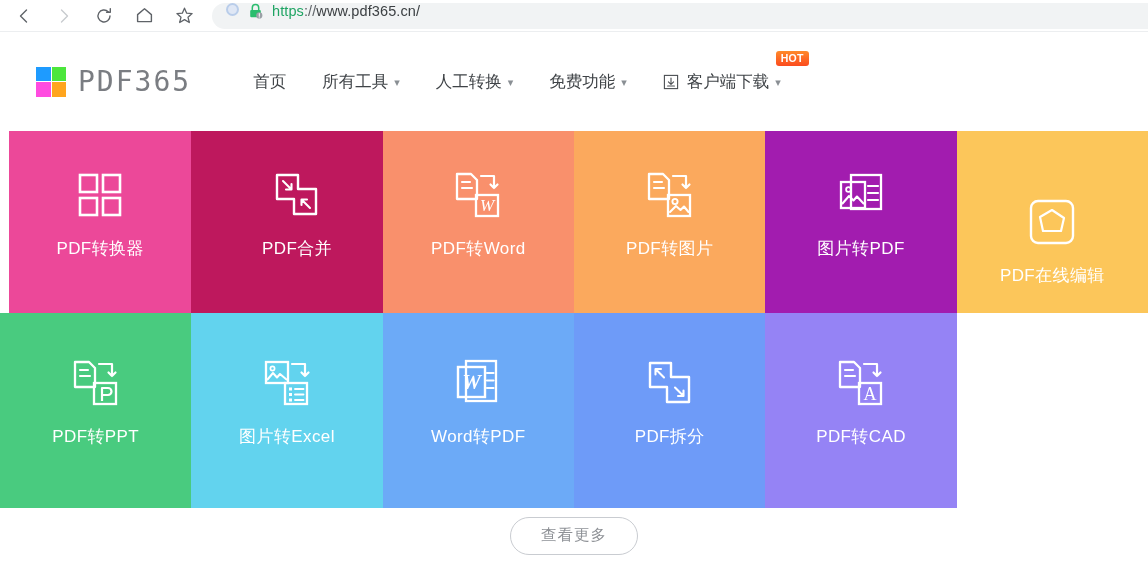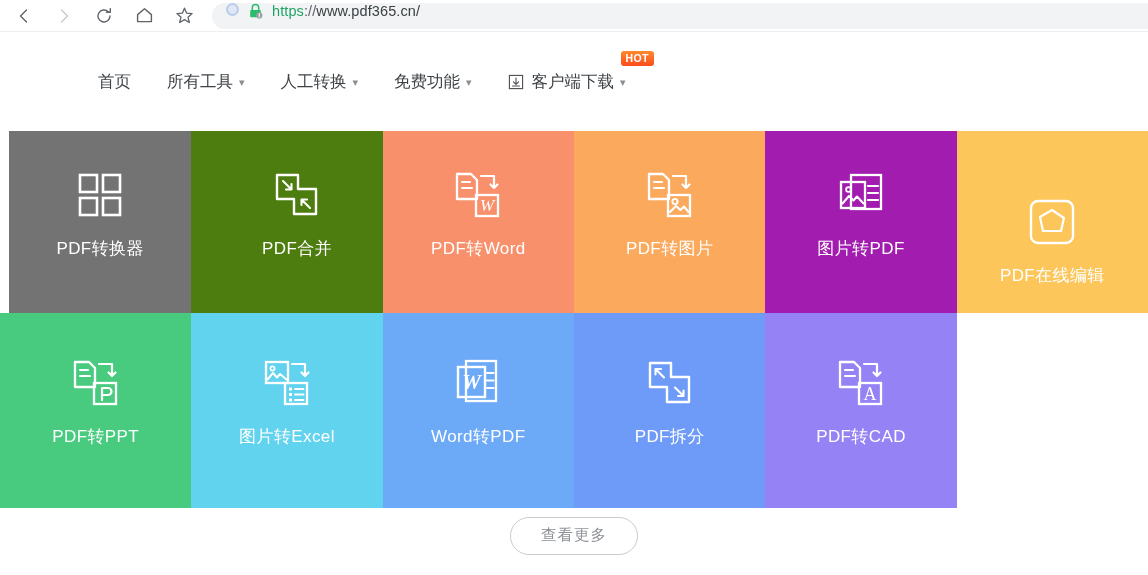--- a/index.html
+++ b/index.html
@@ -226,20 +226,29 @@
         <circle cx="11.3" cy="12.4" r="3.1" fill="#9aa0a6"></circle>
         <path d="M11.3 10.6 L11.3 12.6 M11.3 13.7 L11.3 14.2" stroke="#ffffff" stroke-width="1" stroke-linecap="round"></path>
       </svg>
     </span>
     <span class="url-text"><span class="url-scheme">https</span><span class="url-sep">://</span><span class="url-host">www.pdf365.cn/</span></span>
   </div>
 </div>
 
 <header class="site-header">
 
+  <div class="logo-block">
+    <span class="logo-grid">
+      <i style="background: rgb(30, 155, 255);"></i>
+      <i style="background: rgb(76, 230, 60);"></i>
+      <i style="background: rgb(255, 76, 224);"></i>
+      <i style="background: rgb(255, 165, 30);"></i>
+    </span>
+    <span class="logo-text">PDF365</span>
+  </div>
 
   <nav class="site-nav">
 
     <div class="nav-item">
       <span>首页</span>
     </div>
 
     <div class="nav-item">
       <span>所有工具</span>
       <span class="chev">▾</span>
@@ -265,33 +274,33 @@
       <span>客户端下载</span>
       <span class="chev">▾</span>
       <span class="hot-badge">HOT</span>
     </div>
 
   </nav>
 </header>
 
 <main class="tile-grid">
 
-  <div class="tile tile-row1" style="background: #737373; margin-left: 9px;">
+  <div class="tile tile-row1" style="background: #ec4899; margin-left: 9px;">
     <span class="tile-icon">
       <svg width="52" height="52" viewBox="0 0 52 52">
         <rect x="6" y="6" width="17" height="17" fill="none" stroke="#fff" stroke-width="2.6"></rect>
         <rect x="29" y="6" width="17" height="17" fill="none" stroke="#fff" stroke-width="2.6"></rect>
         <rect x="6" y="29" width="17" height="17" fill="none" stroke="#fff" stroke-width="2.6"></rect>
         <rect x="29" y="29" width="17" height="17" fill="none" stroke="#fff" stroke-width="2.6"></rect>
       </svg>
     </span>
     <span class="tile-label">PDF转换器</span>
   </div>
 
-  <div class="tile tile-row1" style="background: #4d7c0f; padding-left: 20px;">
+  <div class="tile tile-row1" style="background: #be185d; padding-left: 20px;">
     <span class="tile-icon">
       <svg width="52" height="52" viewBox="0 0 52 52">
         <path d="M6 6 L27 6 L27 20 L45 20 L45 45 L23 45 L23 30 L6 30 Z" fill="none" stroke="#fff" stroke-width="2.4" stroke-linejoin="round"></path>
         <path d="M12 12 L20.5 20.5 M20.5 20.5 L20.5 15 M20.5 20.5 L15 20.5" fill="none" stroke="#fff" stroke-width="2.1" stroke-linecap="round"></path>
         <path d="M39 39 L30.5 30.5 M30.5 30.5 L30.5 36 M30.5 30.5 L36 30.5" fill="none" stroke="#fff" stroke-width="2.1" stroke-linecap="round"></path>
       </svg>
     </span>
     <span class="tile-label">PDF合并</span>
   </div>
 

